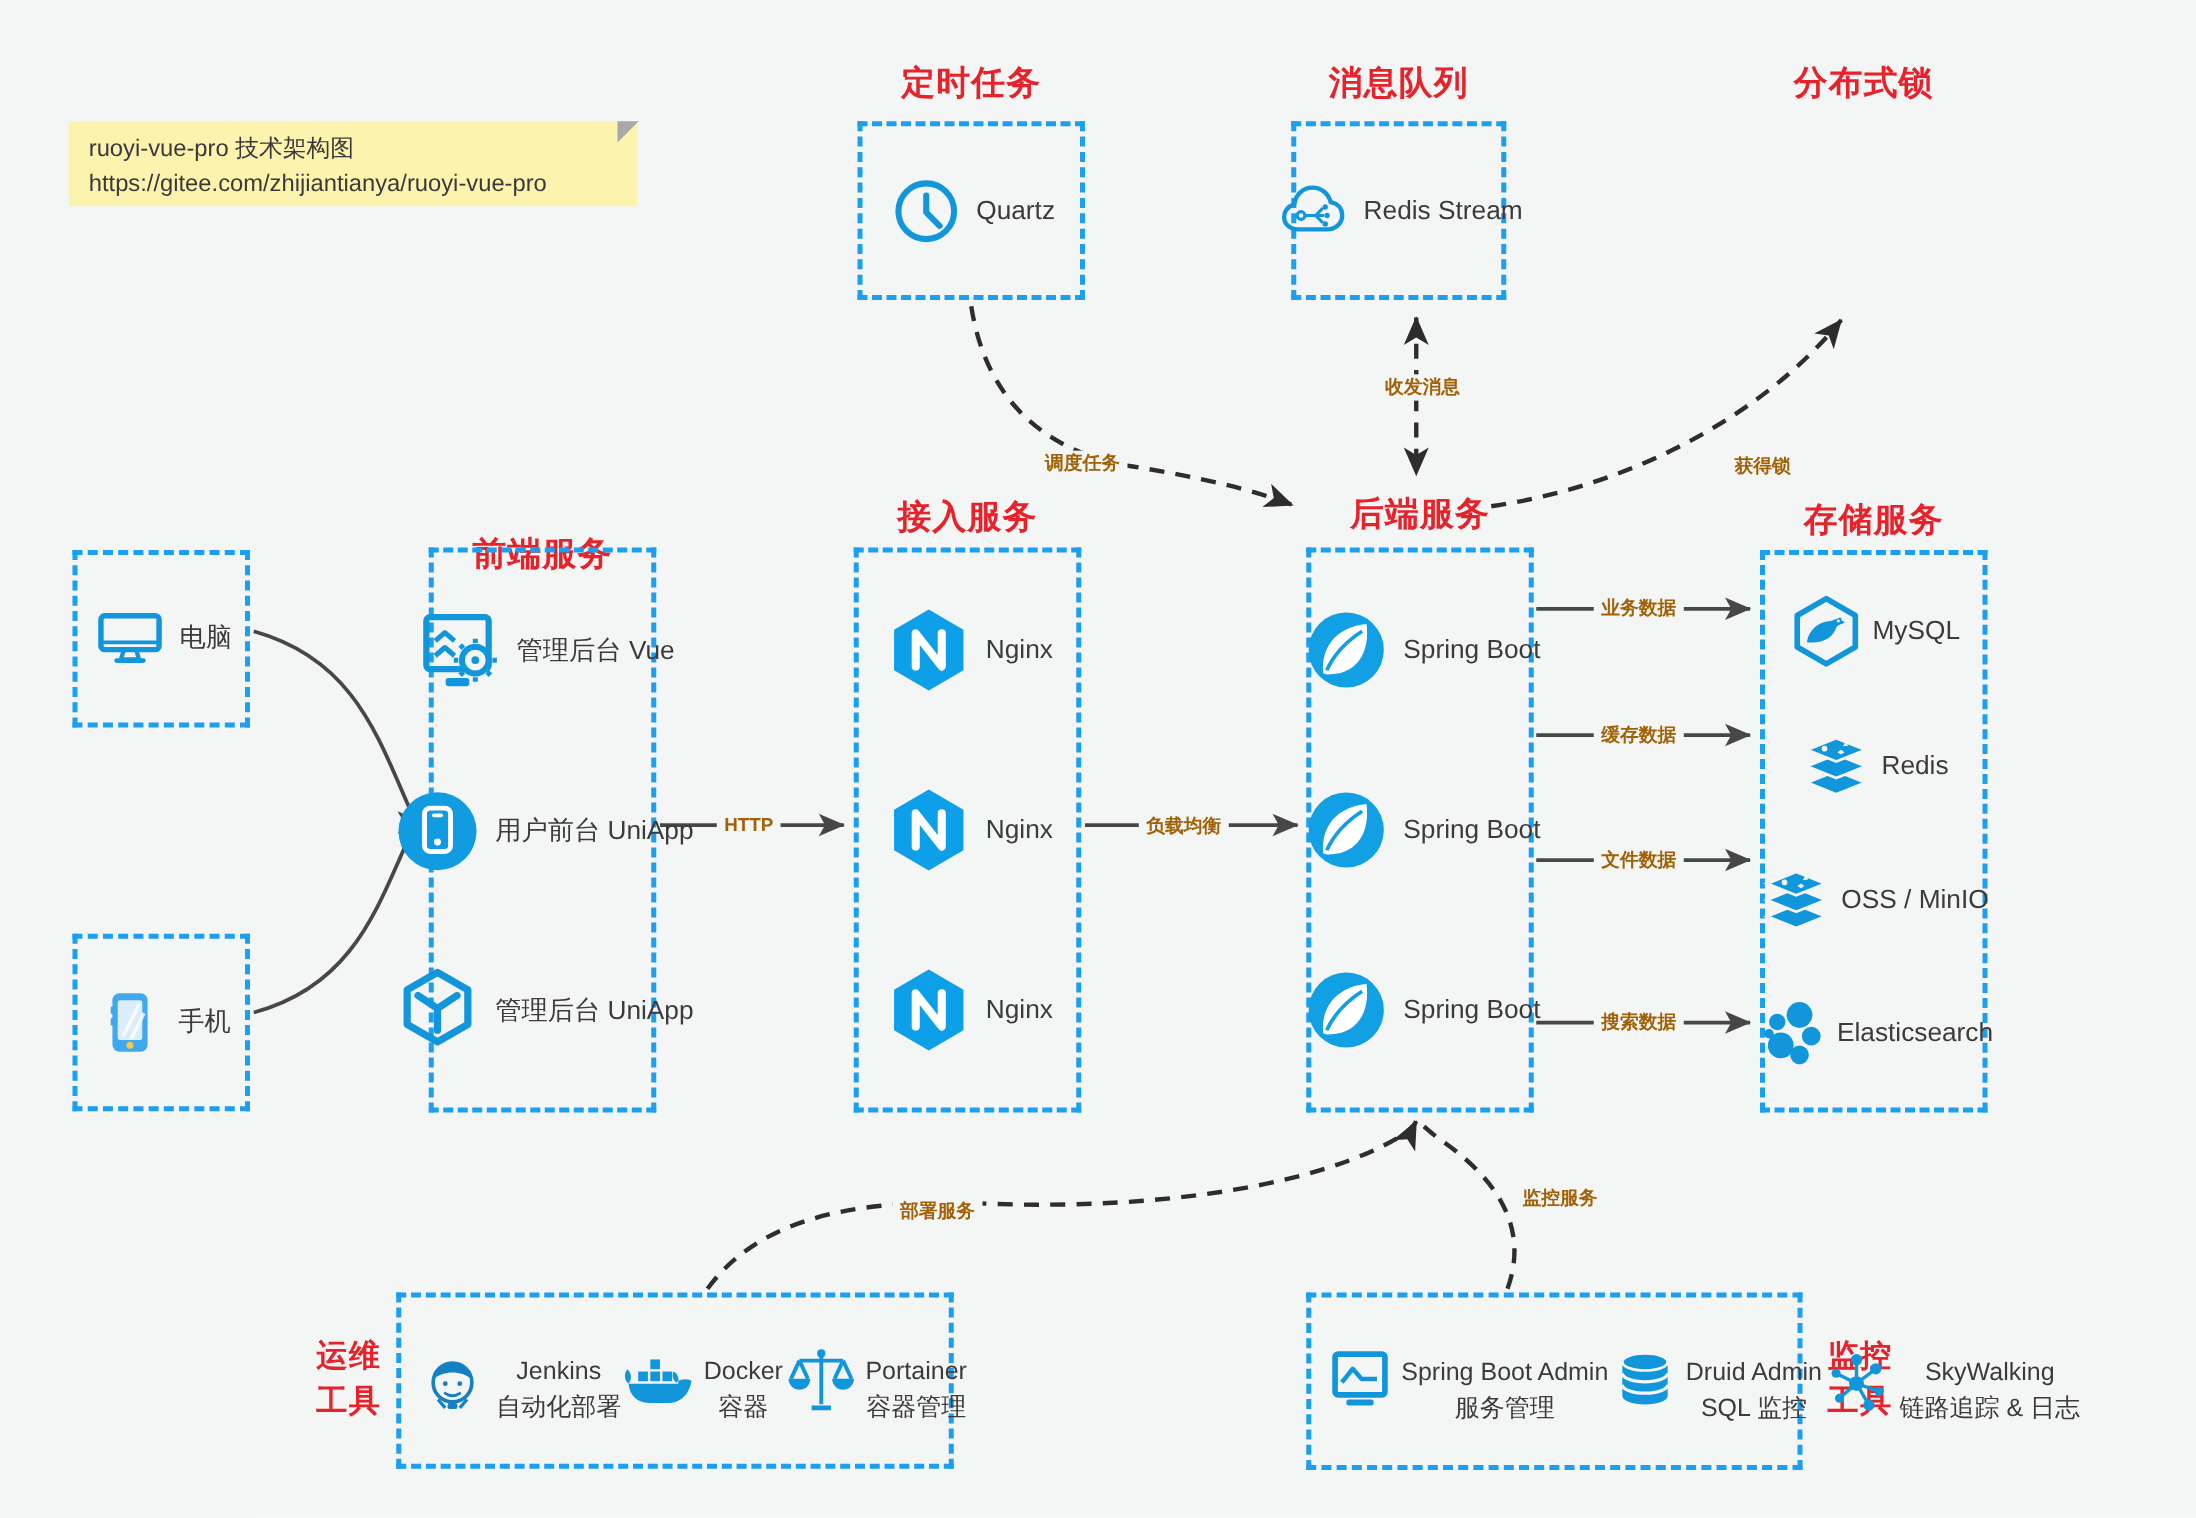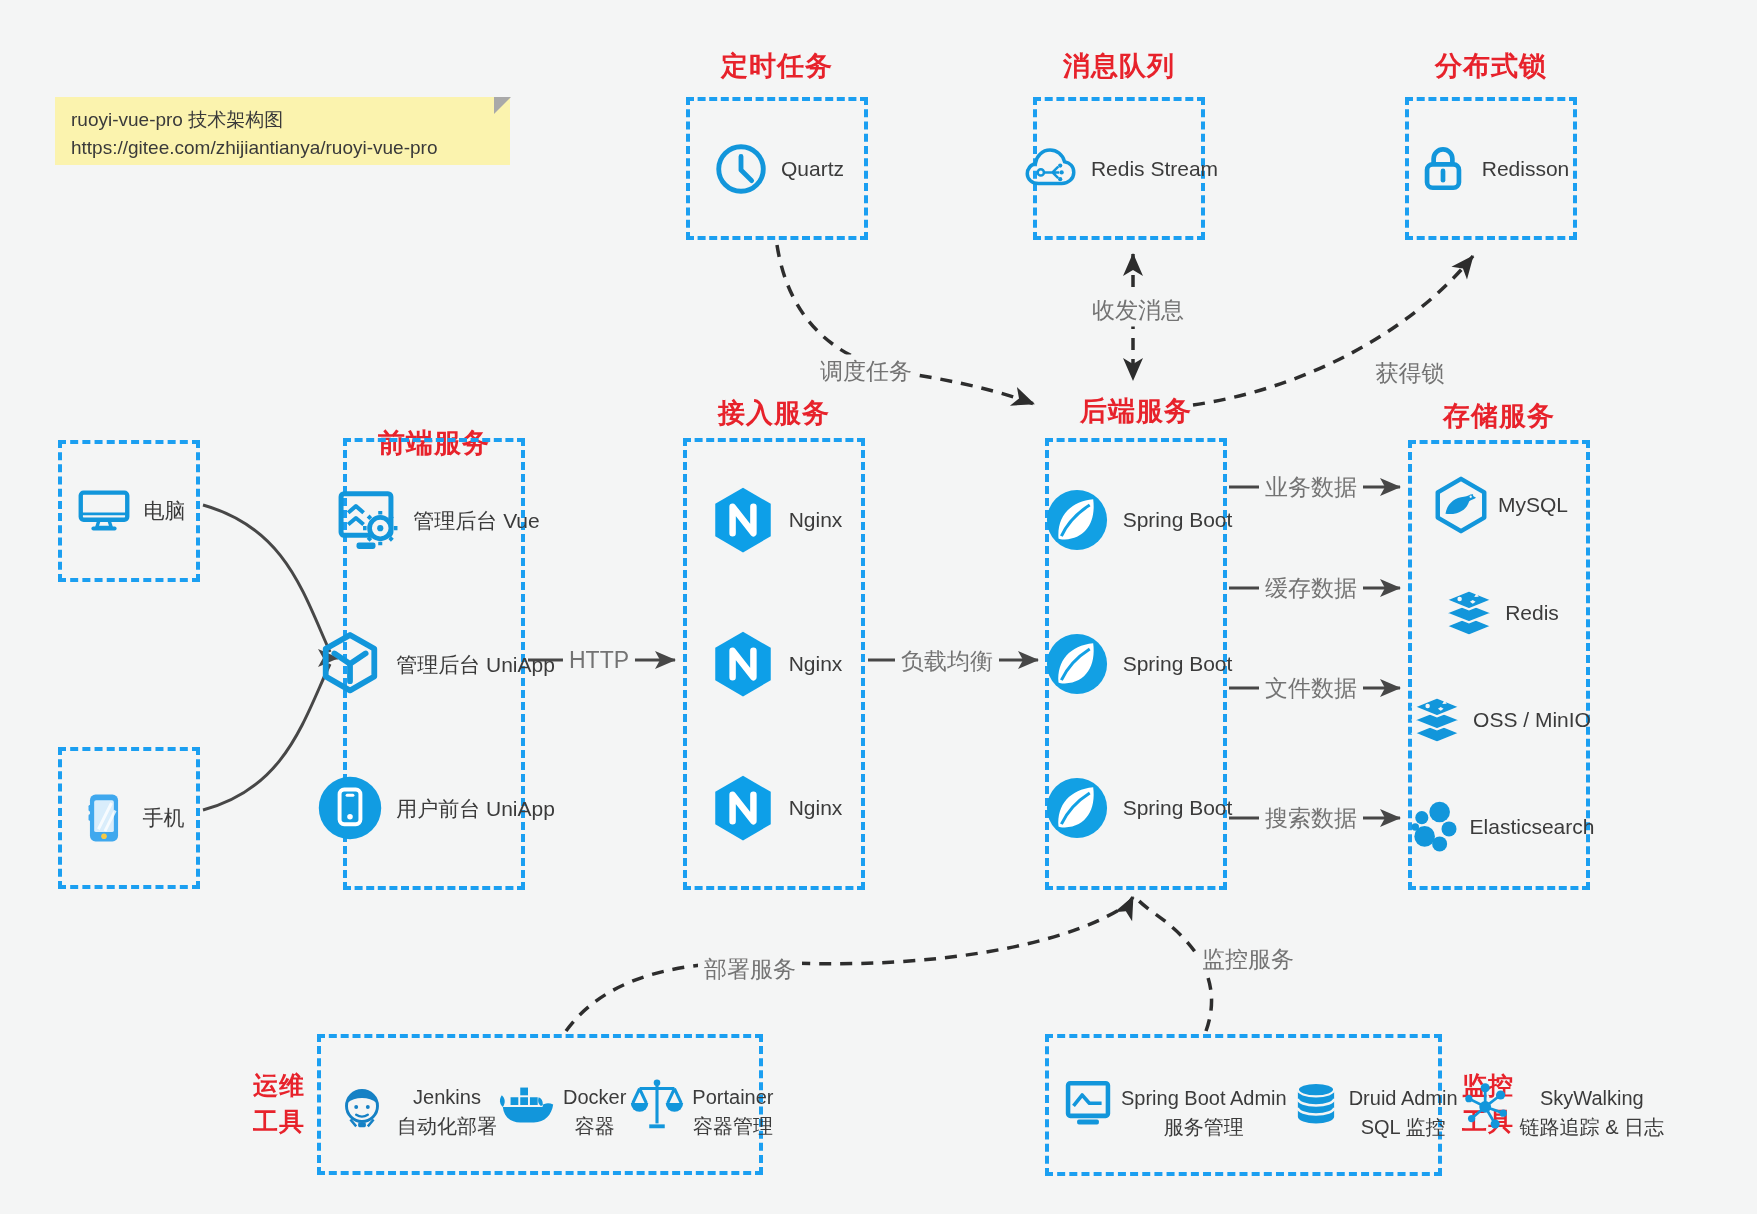--- a/index.html
+++ b/index.html
@@ -8,21 +8,21 @@
   .wires{position:absolute;left:0;top:0;}
   .box{position:absolute;border:4px dashed #1b9ff1;box-sizing:border-box;
        display:flex;flex-direction:column;align-items:center;justify-content:space-around;padding:6px 0;}
   .rowbox{flex-direction:row;align-items:center;justify-content:space-around;padding:0 10px;}
   .gtitle{position:absolute;color:#e7222b;font-weight:bold;font-size:27px;text-align:center;letter-spacing:1px;white-space:nowrap;}
   .sidetitle{position:absolute;color:#e7222b;font-weight:bold;font-size:25px;text-align:center;line-height:1.45;letter-spacing:1px;}
   .item{display:flex;align-items:center;gap:9px;}
   .lbl{font-size:21px;color:#3b3b3b;text-align:center;line-height:1.4;white-space:nowrap;}
   .lbl2{font-size:20px;color:#3b3b3b;text-align:center;line-height:1.45;white-space:nowrap;margin-top:15px;}
   .edge-label{position:absolute;transform:translate(-50%,-50%);background:#f4f5f5;padding:1px 6px;
-              font-size:23px;color:#737373;white-space:nowrap;}
+              font-size:15px;color:#a16207;white-space:nowrap;font-weight:bold;}
   .note{position:absolute;left:55px;top:97px;width:455px;height:68px;background:#fbf3ae;
         box-sizing:border-box;padding:9px 16px;font-size:19px;color:#3a3a3a;line-height:1.45;}
   .note::after{content:"";position:absolute;top:0;right:-1px;width:0;height:0;
                border-left:17px solid #a9a9a9;border-bottom:17px solid transparent;}
   .ic{display:block;}
 </style>
 </head>
 <body>
 
 <div class="canvas">
@@ -221,30 +221,20 @@
   <div class="box" style="left:1033px;top:97px;width:172px;height:143px;">
     <div class="item">
       <span>
           <svg class="ic" width="62" height="62">
             <use href="#cloud-stream-icon"></use>
           </svg>
         </span>
       <span class="lbl">Redis Stream</span>
     </div>
   </div>
-  <div class="box" style="left:1405px;top:97px;width:172px;height:143px;">
-    <div class="item">
-      <span>
-          <svg class="ic" width="60" height="60">
-            <use href="#lock-icon"></use>
-          </svg>
-        </span>
-      <span class="lbl">Redisson</span>
-    </div>
-  </div>
 
   <div class="box" style="left:58px;top:440px;width:142px;height:142px;">
     <div class="item">
       <span>
           <svg class="ic" width="62" height="62">
             <use href="#desktop-icon"></use>
           </svg>
         </span>
       <span class="lbl">电脑</span>
     </div>
@@ -270,32 +260,32 @@
       <span>
           <svg class="ic" width="76" height="76">
             <use href="#admin-vue-icon"></use>
           </svg>
         </span>
       <span class="lbl">管理后台 Vue</span>
     </div>
     <div class="item">
       <span>
           <svg class="ic" width="74" height="74">
+            <use href="#user-app-icon"></use>
+          </svg>
+        </span>
+      <span class="lbl">用户前台 UniApp</span>
+    </div>
+    <div class="item">
+      <span>
+          <svg class="ic" width="74" height="74">
             <use href="#uniapp-cube-icon"></use>
           </svg>
         </span>
       <span class="lbl">管理后台 UniApp</span>
-    </div>
-    <div class="item">
-      <span>
-          <svg class="ic" width="74" height="74">
-            <use href="#user-app-icon"></use>
-          </svg>
-        </span>
-      <span class="lbl">用户前台 UniApp</span>
     </div>
   </div>
 
   <div class="box" style="left:683px;top:438px;width:182px;height:452px;">
     <div class="item">
       <span>
           <svg class="ic" width="74" height="74">
             <use href="#nginx-icon"></use>
           </svg>
         </span>

